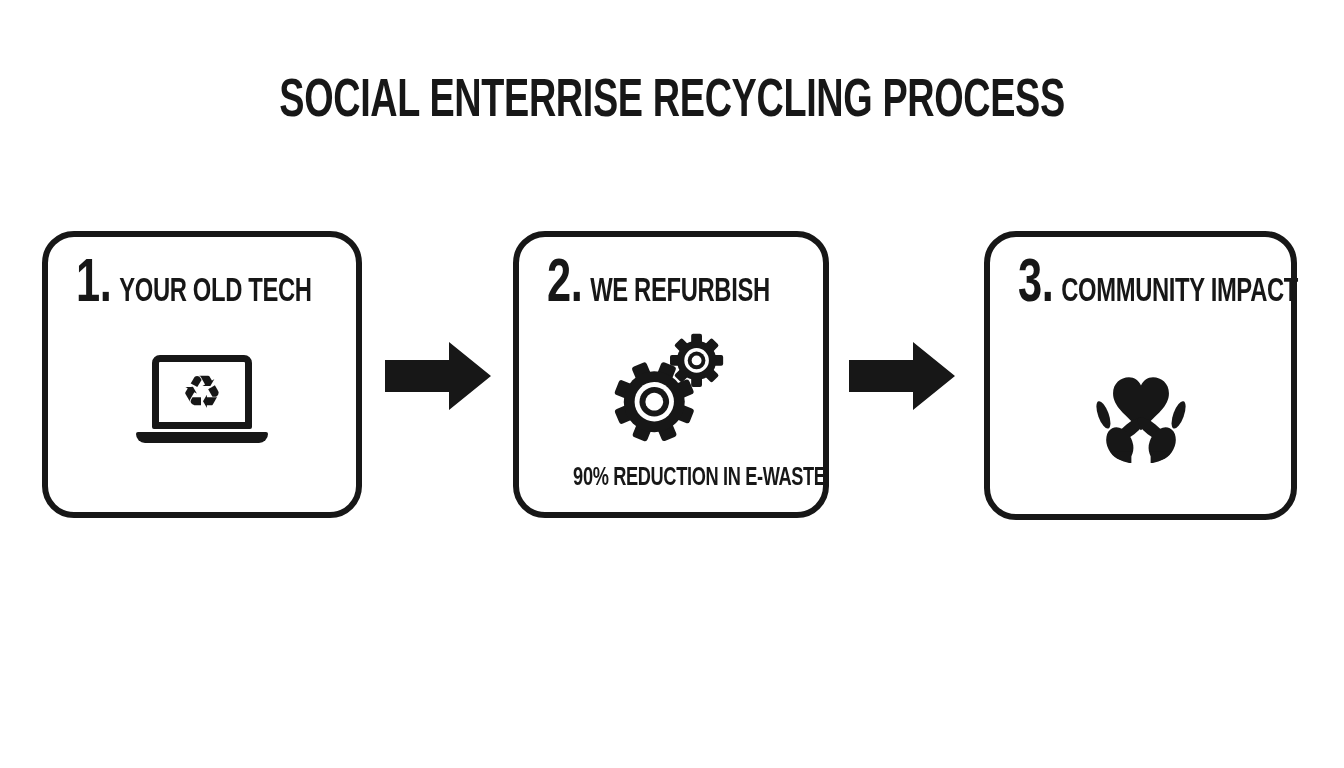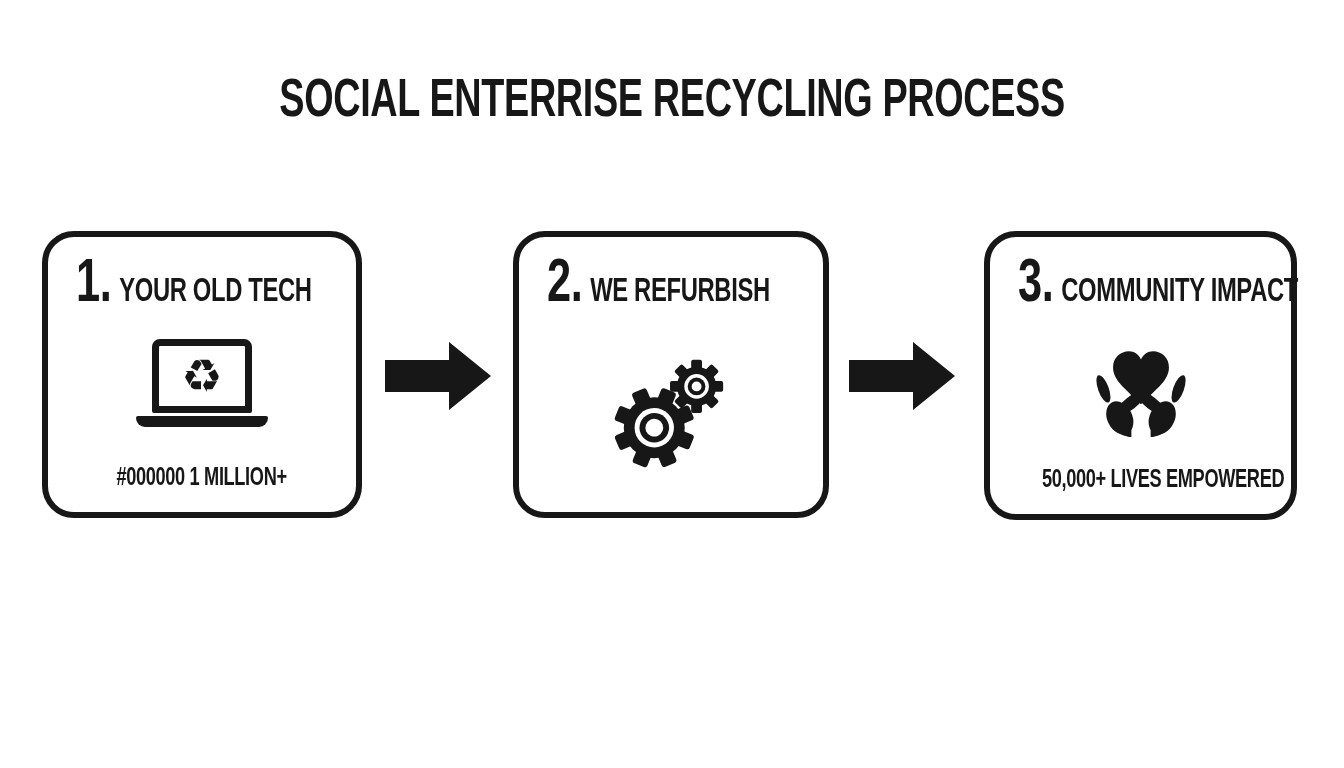--- a/index.html
+++ b/index.html
@@ -73,21 +73,20 @@
     </div>
     <div class="icon-zone">
       <div class="laptop">
         <div class="laptop-screen">
           <span class="recycle-glyph">♻</span>
         </div>
         <div class="laptop-base"></div>
       </div>
     </div>
     <div class="caption">
-      <div><span class="caption-line cx cx-center">#000000 1 MILLION+</span></div>
     </div>
   </div>
 
   <svg class="arrow arrow-1" viewBox="0 0 106 68">
     <polygon class="ink" points="0,18 64,18 64,0 106,34 64,68 64,50 0,50"></polygon>
   </svg>
 
   <div class="step-card card-2">
     <div class="step-heading-row">
       <span class="step-heading-inner cx cx-left">
@@ -126,20 +125,23 @@
             <rect x="-8" y="-41" width="16" height="17" rx="3" transform="rotate(270)"></rect>
             <rect x="-8" y="-41" width="16" height="17" rx="3" transform="rotate(315)"></rect>
           </g>
           <circle class="ink" r="31"></circle>
           <circle class="paper" r="20"></circle>
           <circle class="ink" r="15"></circle>
           <circle class="paper" r="9"></circle>
         </g>
       </svg>
     </div>
+    <div class="caption">
+      <div><span class="caption-line cx cx-center">90% REDUCTION IN E-WASTE</span></div>
+    </div>
   </div>
 
   <svg class="arrow arrow-2" viewBox="0 0 106 68">
     <polygon class="ink" points="0,18 64,18 64,0 106,34 64,68 64,50 0,50"></polygon>
   </svg>
 
   <div class="step-card card-3">
     <div class="step-heading-row">
       <span class="step-heading-inner cx cx-left">
         <span class="step-number">3.</span>
@@ -154,18 +156,15 @@
         <g id="hand" class="ink">
           <ellipse cx="51" cy="73" rx="18" ry="6.5" transform="rotate(-38 51 73)"></ellipse>
           <ellipse cx="40" cy="88" rx="13" ry="18" transform="rotate(-26 40 88)"></ellipse>
           <ellipse cx="23" cy="58" rx="5.5" ry="15" transform="rotate(-20 23 58)"></ellipse>
           <path d="M30,96 C36,104 46,108 52,108 L52,96 Z"></path>
         </g>
 
         <use href="#hand" transform="translate(124 0) scale(-1 1)"></use>
       </svg>
     </div>
-    <div class="caption">
-      <div><span class="caption-line cx cx-center">50,000+ LIVES EMPOWERED</span></div>
-    </div>
   </div>
 
 </div>
 
 </body></html>

